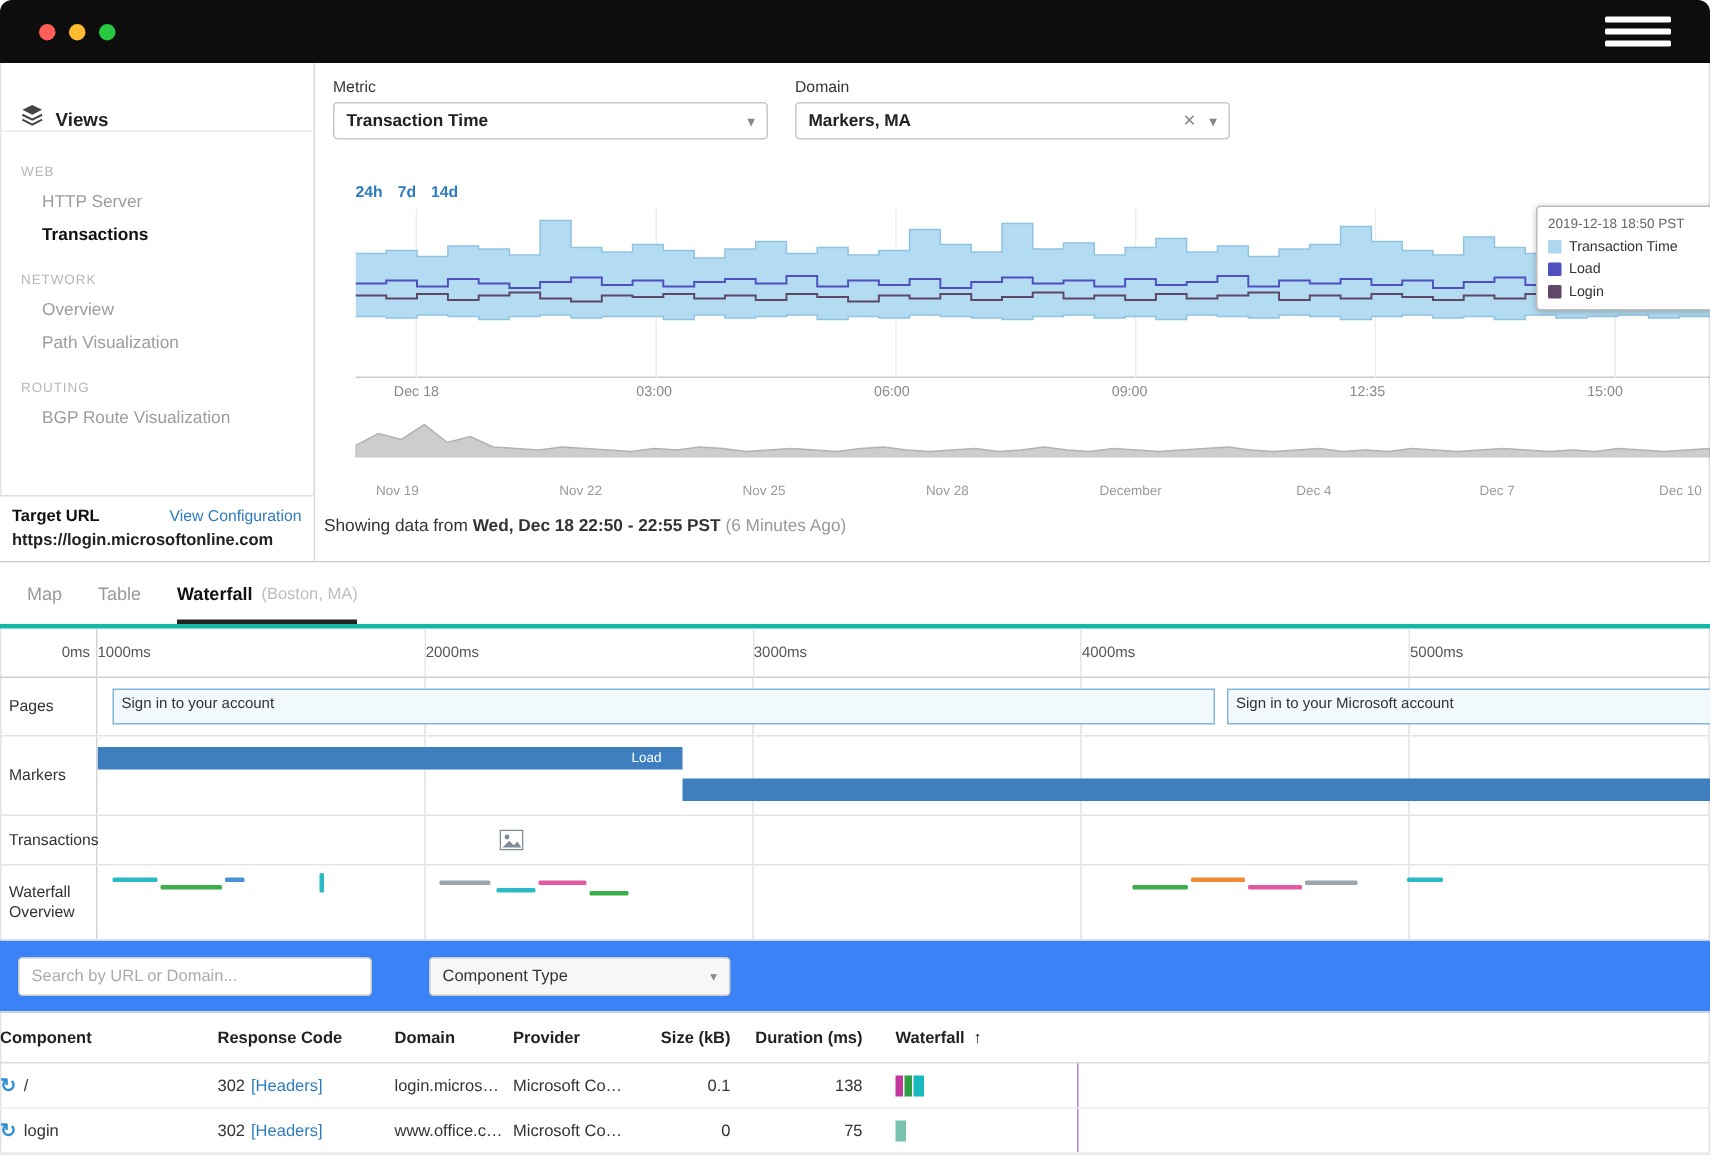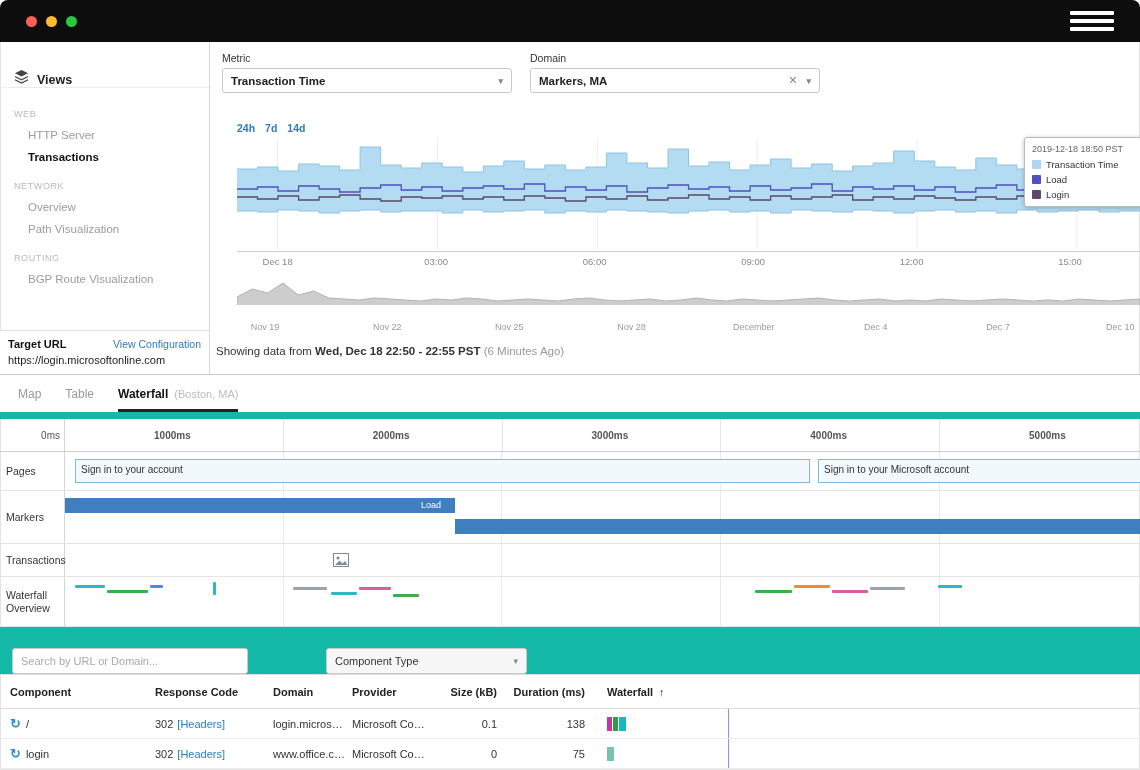--- a/index.html
+++ b/index.html
@@ -22,21 +22,21 @@
   .views-header { height:46px; padding:15px 0 0 14px; border-bottom:1px solid #ececec;
     font-weight:bold; font-size:12.5px; color:#222; display:flex; gap:8px; align-items:flex-end; }
   .side-list { padding-top:8px; }
   .section-label { margin:13px 0 5px 14px; font-size:9px; color:#b8b8b8; letter-spacing:.6px; }
   .side-item { padding:5px 0 5px 28px; font-size:11.5px; color:#9c9c9c; cursor:pointer; white-space:nowrap; }
   .side-item.active { color:#111; font-weight:bold; }
   .target-block { position:absolute; left:0; right:0; bottom:0; border-top:1px solid #ddd; padding:7px 8px 8px 8px; background:#fff; }
   .target-row { display:flex; justify-content:space-between; align-items:baseline; }
   .target-label { font-weight:bold; font-size:11px; color:#111; }
   .view-config { color:#2e7cbe; font-size:10.5px; cursor:pointer; }
-  .target-url { font-size:11px; margin-top:4px; color:#222; white-space:nowrap; }
+  .target-url { font-size:11px; margin-top:4px; color:#222; white-space:nowrap;font-weight:bold; }
 
   .main-top { flex:1; position:relative; overflow:hidden; }
   .controls { position:absolute; top:10px; left:12px; display:flex; }
   .ctrl-group { width:290px; margin-right:18px; }
   .ctrl-label { font-size:10.5px; color:#333; margin-bottom:4px; }
   .dropdown { height:25px; border:1px solid #c8c8c8; border-radius:3px; background:#fff;
     display:flex; align-items:center; padding:0 8px; font-size:11.5px; font-weight:bold; color:#222; cursor:pointer; }
   .dd-caret { color:#888; font-size:9px; }
   .push-right { margin-left:auto; }
   .dd-clear { color:#888; font-size:11px; font-weight:normal; margin-right:9px; }
@@ -51,29 +51,29 @@
   .status-line { position:absolute; top:303px; left:6px; font-size:11.5px; color:#333; white-space:nowrap; }
   .status-bold { font-weight:bold; }
   .status-ago { color:#999; }
   .legend-box { position:absolute; top:95px; right:-8px; width:124px; background:#fff; border:1px solid #bbb;
     border-radius:3px; box-shadow:0 1px 4px rgba(0,0,0,.25); padding:6px 7px; z-index:5; }
   .legend-title { font-size:9px; color:#666; margin-bottom:5px; white-space:nowrap; overflow:hidden; }
   .legend-item { display:flex; align-items:center; gap:5px; font-size:9.5px; color:#333; margin-top:4px; white-space:nowrap; overflow:hidden; }
   .swatch { width:9px; height:9px; border-radius:1px; flex:none; }
 
   
-  .tabbar { height:44px; border-bottom:7px solid #14b8a6; display:flex; padding-left:18px; gap:24px; background:#fff; }
+  .tabbar { height:44px; border-bottom:3px solid #14b8a6; display:flex; padding-left:18px; gap:24px; background:#fff; }
   .tab { display:flex; align-items:center; font-size:12px; color:#999; cursor:pointer; }
   .tab.active { color:#111; font-weight:bold; box-shadow: inset 0 -3px 0 #222; }
   .tab-suffix { color:#bdbdbd; font-weight:normal; margin-left:6px; font-size:11px; }
 
   
   .scale-row { display:flex; height:33px; border-bottom:1px solid #cfcfcf; overflow:hidden; font-size:10px; color:#555; }
   .scale-label { width:65px; flex:none; text-align:right; padding:11px 4px 0 0; border-right:1px solid #d5d5d5; }
-  .scale-cell { width:218.75px; flex:none; text-align:center; padding:11px 3px 0 0; border-right:1px solid #e6e6e6;font-weight:bold; }
+  .scale-cell { width:218.75px; flex:none; text-align:left; padding:11px 3px 0 0; border-right:1px solid #e6e6e6; }
   .wf-row { display:flex; border-bottom:1px solid #e4e4e4; position:relative; overflow:hidden; }
   .wf-label { width:65px; flex:none; border-right:1px solid #d5d5d5; font-size:10.5px; color:#333;
     padding:0 4px 0 6px; display:flex; flex-direction:column; justify-content:center; }
   .wf-track { flex:1; position:relative; overflow:hidden;
     background-image:repeating-linear-gradient(to right, transparent 0px, transparent 217.75px, #e9e9e9 217.75px, #e9e9e9 218.75px); }
   .row-pages { height:39px; }
   .page-bar { position:absolute; top:7px; height:24px; background:#f2f9fd; border:1px solid #85b7dc;
     font-size:10px; color:#333; padding:4px 0 0 5px; white-space:nowrap; overflow:hidden; cursor:pointer; }
   .pb1 { left:10px; width:735px; }
   .pb2 { left:753px; width:420px; }
@@ -81,30 +81,30 @@
   .marker-bar { position:absolute; height:15px; background:#3f7fc0; cursor:pointer; }
   .mb1 { left:0; width:390px; top:7px; color:#fff; font-size:9px; text-align:right; padding:2px 14px 0 0; }
   .mb2 { left:390px; top:28px; width:760px; }
   .row-screens { height:33px; }
   .shot-icon { position:absolute; left:268px; top:9px; cursor:pointer; }
   .row-overview { height:50px; }
   .ov-seg { position:absolute; height:3px; border-radius:1px; }
   .wf-label .l2 { margin-top:1px; }
 
   
-  .filterbar { height:48px; display:flex; align-items:flex-end; border-bottom:1px solid #dcdcdc; background:#14b8a6;gap:40px; }
+  .filterbar { height:48px; display:flex; align-items:center; border-bottom:1px solid #dcdcdc; background:#3b82f6; }
   .search-input { margin-left:12px; width:236px; height:26px; border:1px solid #c9c9c9; border-radius:3px;
     font-size:11px; padding:0 8px; color:#333; font-family:"Liberation Sans", sans-serif; }
   .search-input::placeholder { color:#aaa; }
   .type-select { margin-left:38px; width:201px; height:26px; border:1px solid #c9c9c9; border-radius:3px;
     background:#f7f7f7; display:flex; align-items:center; font-size:11px; color:#333; padding:0 8px; cursor:pointer; }
 
   
   .tbl-header, .tbl-row { display:grid; grid-template-columns:145px 118px 79px 98px 57px 88px auto;
-    align-items:center; padding-left:10px; }
+    align-items:center; }
   .tbl-header { height:34px; font-size:11px; font-weight:bold; color:#222; border-bottom:1px solid #dcdcdc; }
   .tbl-row { height:30px; font-size:11px; color:#333; border-bottom:1px solid #ececec; position:relative; cursor:pointer; }
   .cell-right { text-align:right; padding-right:10px; }
   .th-waterfall { margin-left:12px; display:flex; align-items:center; gap:6px; }
   .sort-arrow { font-weight:bold; color:#222; }
   .comp-cell { display:flex; align-items:center; gap:5px; }
   .comp-icon { color:#2f8fd4; font-size:13px; font-weight:bold; line-height:1; }
   .headers-link { color:#2e7cbe; margin-left:4px; }
   .wf-cell { position:relative; height:100%; }
   .mini-bars { position:absolute; left:12px; top:8px; display:flex; gap:1px; height:14px; }
@@ -214,21 +214,21 @@
             <span class="swatch" style="background: rgb(94, 71, 103);"></span>
             <span>Login</span>
           </div>
       </div>
 
       <div class="x-ticks" id="x-ticks">
           <span style="left: 4.5%;">Dec 18</span>
           <span style="left: 22.05%;">03:00</span>
           <span style="left: 39.6%;">06:00</span>
           <span style="left: 57.15%;">09:00</span>
-          <span style="left: 74.7%;">12:00</span>
+          <span style="left: 74.7%;">12:35</span>
           <span style="left: 92.25%;">15:00</span>
         </div>
       <div class="brush-wrap" id="brush-chart"><svg width="903" height="30">
             <polygon points="0,30 0.0,22 15.3,14 30.6,18 45.9,8 61.2,20 76.5,16 91.8,23 107.1,24 122.4,25 137.7,23 153.1,24 168.4,25 183.7,26 199.0,24 214.3,25 229.6,23 244.9,24 260.2,26 275.5,25 290.8,24 306.1,25 321.4,26 336.7,24 352.0,23 367.3,25 382.6,26 397.9,25 413.2,24 428.5,26 443.8,25 459.2,23 474.5,25 489.8,26 505.1,24 520.4,25 535.7,26 551.0,25 566.3,24 581.6,23 596.9,25 612.2,26 627.5,25 642.8,24 658.1,26 673.4,25 688.7,26 704.0,24 719.3,25 734.6,26 749.9,25 765.3,24 780.6,25 795.9,26 811.2,25 826.5,26 841.8,24 857.1,25 872.4,26 887.7,25 903.0,24 903,30" fill="#cdcdcd"></polygon>
             <polyline points="0,30 0.0,22 15.3,14 30.6,18 45.9,8 61.2,20 76.5,16 91.8,23 107.1,24 122.4,25 137.7,23 153.1,24 168.4,25 183.7,26 199.0,24 214.3,25 229.6,23 244.9,24 260.2,26 275.5,25 290.8,24 306.1,25 321.4,26 336.7,24 352.0,23 367.3,25 382.6,26 397.9,25 413.2,24 428.5,26 443.8,25 459.2,23 474.5,25 489.8,26 505.1,24 520.4,25 535.7,26 551.0,25 566.3,24 581.6,23 596.9,25 612.2,26 627.5,25 642.8,24 658.1,26 673.4,25 688.7,26 704.0,24 719.3,25 734.6,26 749.9,25 765.3,24 780.6,25 795.9,26 811.2,25 826.5,26 841.8,24 857.1,25 872.4,26 887.7,25 903.0,24 903,30" fill="none" stroke="#b2b2b2"></polyline>
           </svg></div>
       <div class="brush-ticks" id="brush-ticks">
           <span style="left: 3.1%;">Nov 19</span>
           <span style="left: 16.63%;">Nov 22</span>
           <span style="left: 30.16%;">Nov 25</span>

